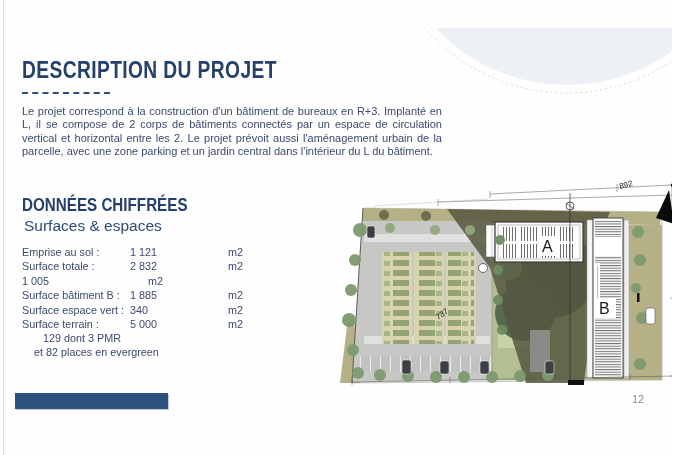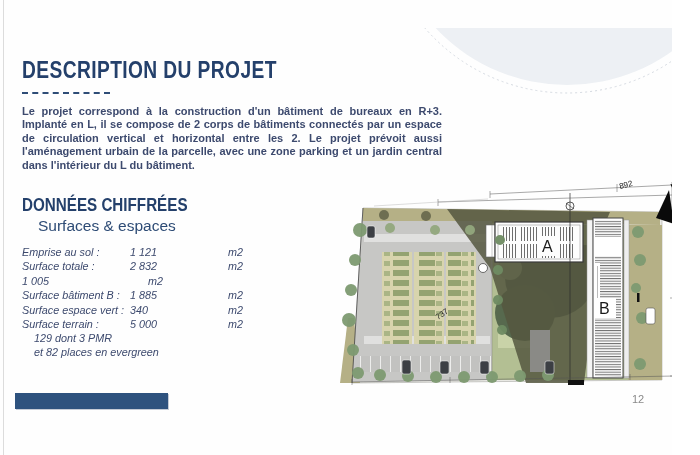--- a/index.html
+++ b/index.html
@@ -7,33 +7,33 @@
         font-family:"Liberation Sans",sans-serif;color:#3d4a6e;}
   .edge{position:absolute;top:0;bottom:0;width:1px;background:#dcdcdc;}
   
   #deco{position:absolute;left:400px;top:0;width:300px;height:100px;}
   
   #title{position:absolute;left:22px;top:56px;font-size:24px;font-weight:700;color:#24406b;
          letter-spacing:.5px;transform:scaleX(.8);transform-origin:left top;white-space:nowrap;}
   #title-dashes{position:absolute;left:22px;top:92px;width:88px;border-top:2px dashed #2e4d77;}
   
   #intro{position:absolute;left:22px;top:105px;width:420px;font-size:11px;line-height:13.4px;
-         text-align:justify;color:#3d4a6e;font-weight:bold;}
+         text-align:justify;color:#3d4a6e;}
   
   #sec-h{position:absolute;left:22px;top:194px;font-size:19px;font-weight:700;color:#24406b;
          transform:scaleX(.8);transform-origin:left top;white-space:nowrap;}
-  #sec-sub{position:absolute;left:38px;top:217px;font-size:15.5px;color:#2d4b75;}
-  
-  #figures{position:absolute;left:22px;top:246px;font-size:10.8px;color:#3d4a6e;font-style:italic;}
+  #sec-sub{position:absolute;left:24px;top:217px;font-size:15.5px;color:#2d4b75;}
+  
+  #figures{position:absolute;left:22px;top:246px;font-size:10.8px;color:#3d4a6e;}
   .frow{display:grid;grid-template-columns:108px 80px 62px;min-height:14.4px;align-items:start;}
   .frow .lab{white-space:nowrap;}
   .frow .val{white-space:nowrap;}
   .frow .unit{padding-left:18px;}
   .frow.multiline .val{text-align:left;padding-left:12px;line-height:13.6px;}
-  .frow.multiline .val span{display:block;white-space:nowrap;}
+  .frow.multiline .val span{display:block;white-space:nowrap;text-align:center;}
   
   #plan{position:absolute;left:340px;top:168px;width:358px;height:222px;}
   
   #footer-bar{position:absolute;left:15px;top:393px;width:153px;height:16px;background:#2e527e;
               box-shadow:1px 1px 0 rgba(150,160,180,.55);}
   #page-num{position:absolute;left:632px;top:393px;font-size:11px;color:#8a8a8a;}
   text{font-family:"Liberation Sans",sans-serif;}
 </style>
 </head>
 <body>

